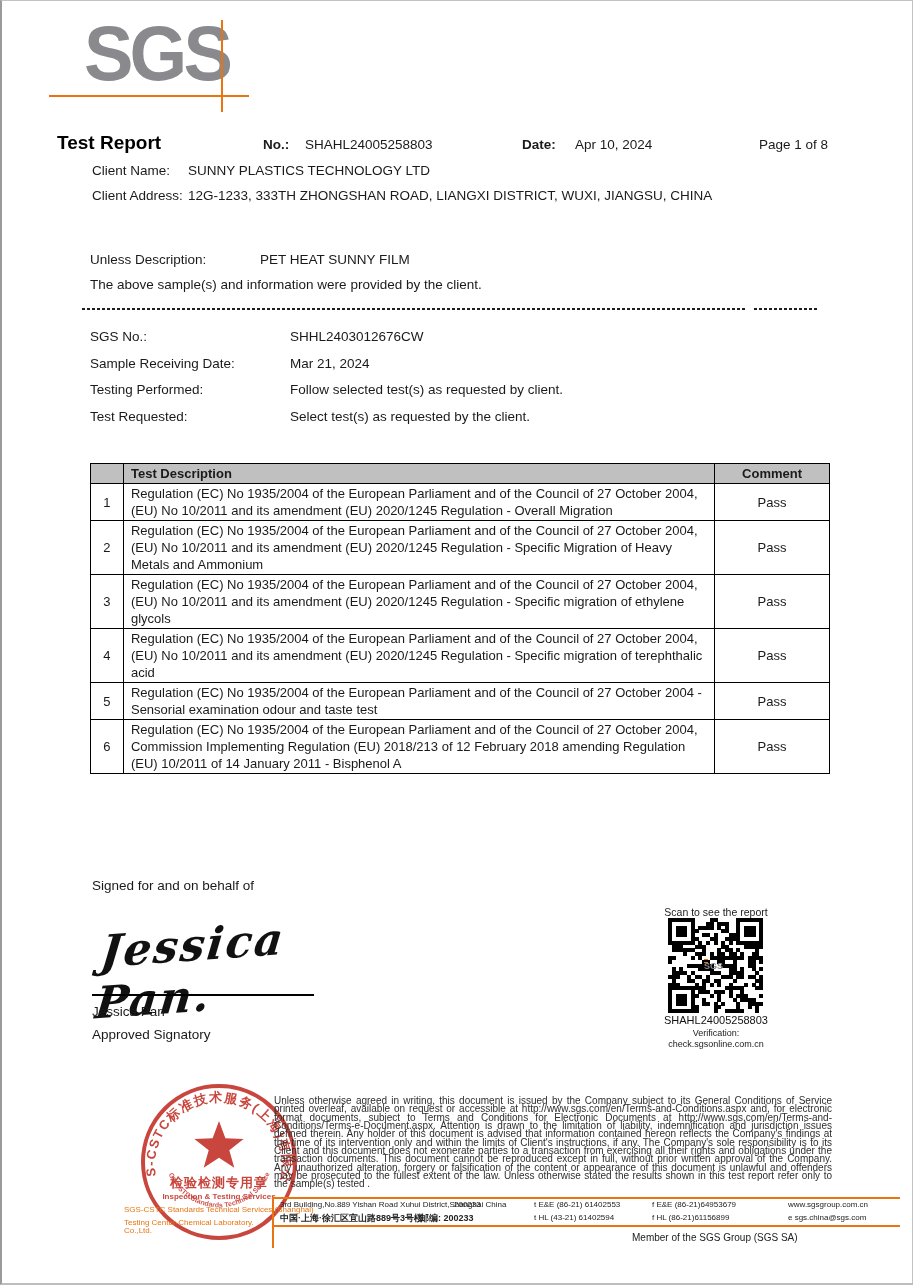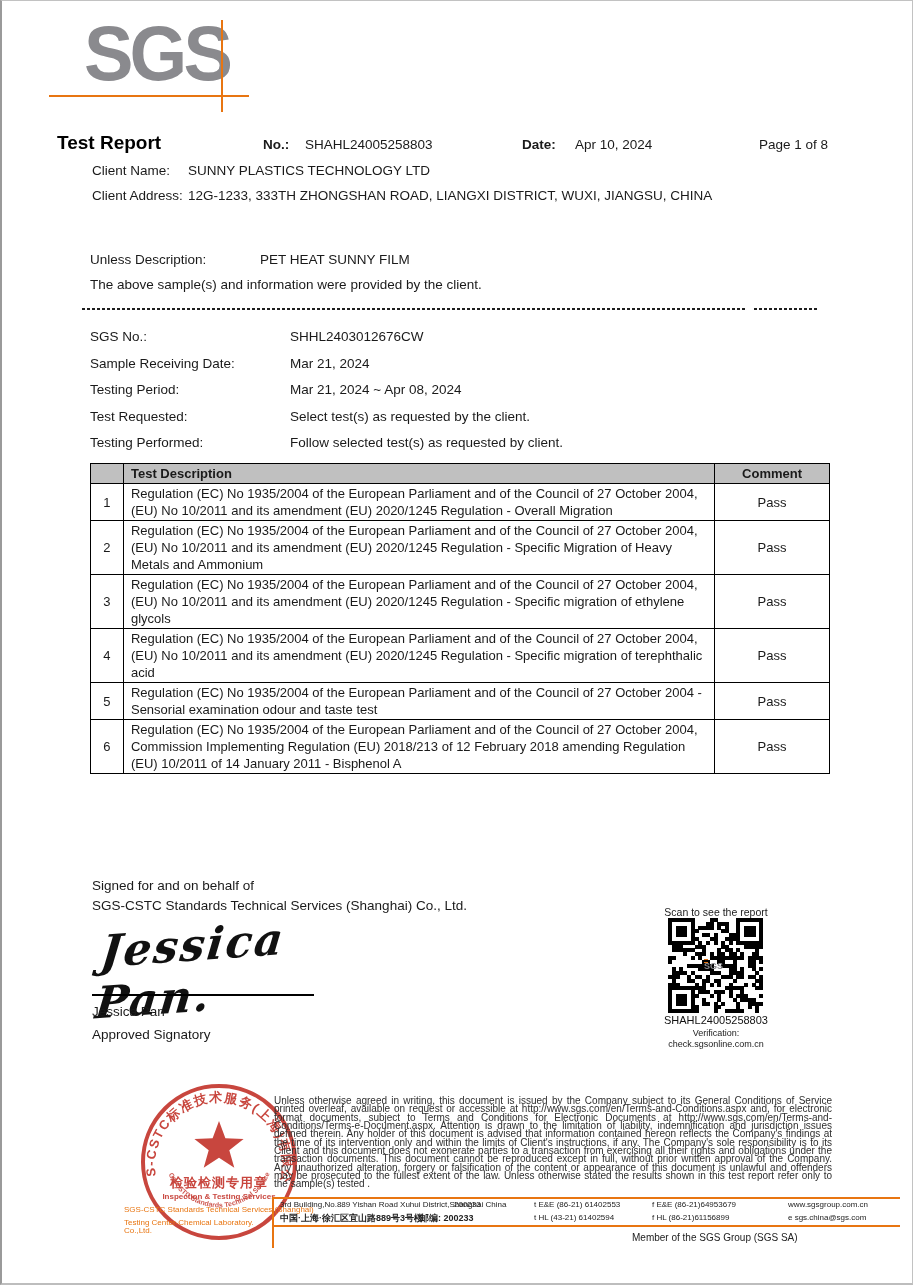--- a/index.html
+++ b/index.html
@@ -98,27 +98,24 @@
   <div class="abs dashline" style="left:752px;width:63px"></div>
 
   <div class="abs details h13">
     <div class="row">
         <span class="lab">SGS No.:</span><span>SHHL2403012676CW</span>
       </div>
       <div class="row">
         <span class="lab">Sample Receiving Date:</span><span>Mar 21, 2024</span>
       </div>
       <div class="row">
-        <span class="lab">Testing Period:</span><span>Mar 21, 2024 ~ Apr 08, 2024</span>
+        <span class="lab">Testing Performed:</span><span>Follow selected test(s) as requested by client.</span>
       </div>
       <div class="row">
         <span class="lab">Test Requested:</span><span>Select test(s) as requested by the client.</span>
-      </div>
-      <div class="row">
-        <span class="lab">Testing Performed:</span><span>Follow selected test(s) as requested by client.</span>
       </div>
   </div>
 
   <table class="req abs">
     <colgroup>
         <col class="n">
         <col class="r">
         <col class="cm">
       </colgroup>
     <thead>
@@ -156,21 +153,20 @@
         </tr>
         <tr>
           <td class="c">6</td>
           <td>Regulation (EC) No 1935/2004 of the European Parliament and of the Council of 27 October 2004, Commission Implementing Regulation (EU) 2018/213 of 12 February 2018 amending Regulation (EU) 10/2011 of 14 January 2011 - Bisphenol A</td>
           <td class="c">Pass</td>
         </tr>
     </tbody>
   </table>
 
   <span class="abs h13" style="left:90px;top:876px">Signed for and on behalf of</span>
-  <span class="abs h13" style="left:90px;top:896px">SGS-CSTC Standards Technical Services (Shanghai) Co., Ltd.</span>
   <div class="abs signature">Jessica Pan.</div>
   <div class="abs sig-rule"></div>
   <span class="abs h13" style="left:90px;top:1002px">Jessica Pan</span>
   <span class="abs h13" style="left:90px;top:1025px">Approved Signatory</span>
 
   <div class="abs qr-caption">Scan to see the report</div>
   <div class="abs qr-box" id="qr-grid-box">
     <div id="qr-grid" style="position:absolute;left:0;top:0;width:95px;height:95px;background:transparent">
         <div style="left:0px;top:0px"></div>
         <div style="left:3.8px;top:0px"></div>

